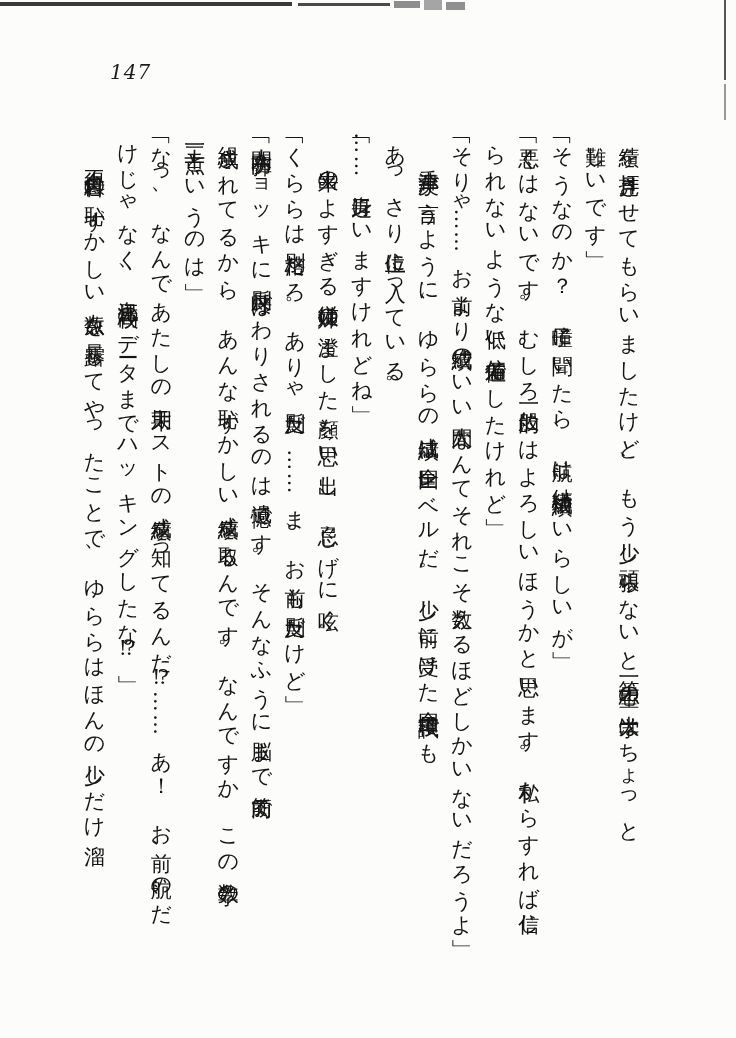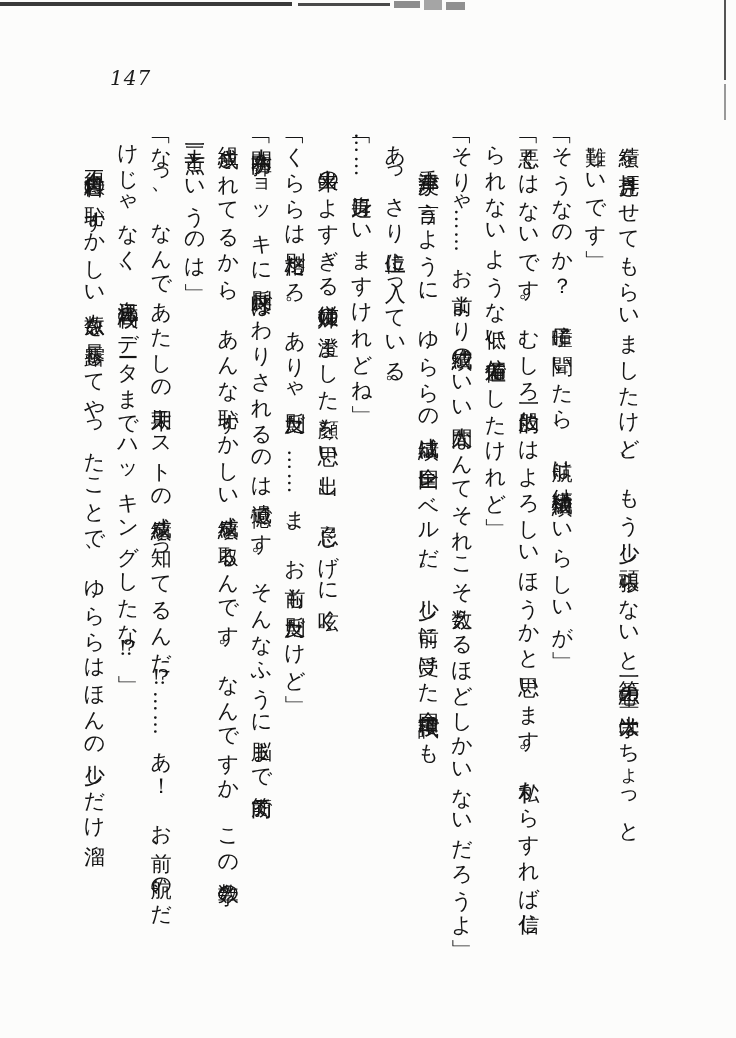--- a/index.html
+++ b/index.html
@@ -24,21 +24,21 @@
   .top-line-2 { left: 298px; top: 3px; width: 92px;  height: 3px; background:#4a4a4a; }
   .speck-1   { left: 394px; top: 1px; width: 26px; height: 7px; background:#8d8d8d; }
   .speck-2   { left: 424px; top: 0;   width: 18px; height: 10px; background:#a5a5a5; }
   .speck-3   { left: 446px; top: 2px; width: 19px; height: 8px;  background:#909090; }
   .right-line-1 { left: 724px; top: 0;    width: 2px; height: 80px; background:#555; }
   .right-line-2 { left: 724px; top: 84px; width: 2px; height: 36px; background:#999; }
 
   .page-number {
     position: absolute;
     left: 110px;
-    top: 66px;
+    top: 60px;
     font-size: 20px;
     font-style: italic;
     letter-spacing: 1px;
     color: #1d1d1d;
   }
 
   .text-block {
     position: absolute;
     top: 130px;
     right: 91px;

